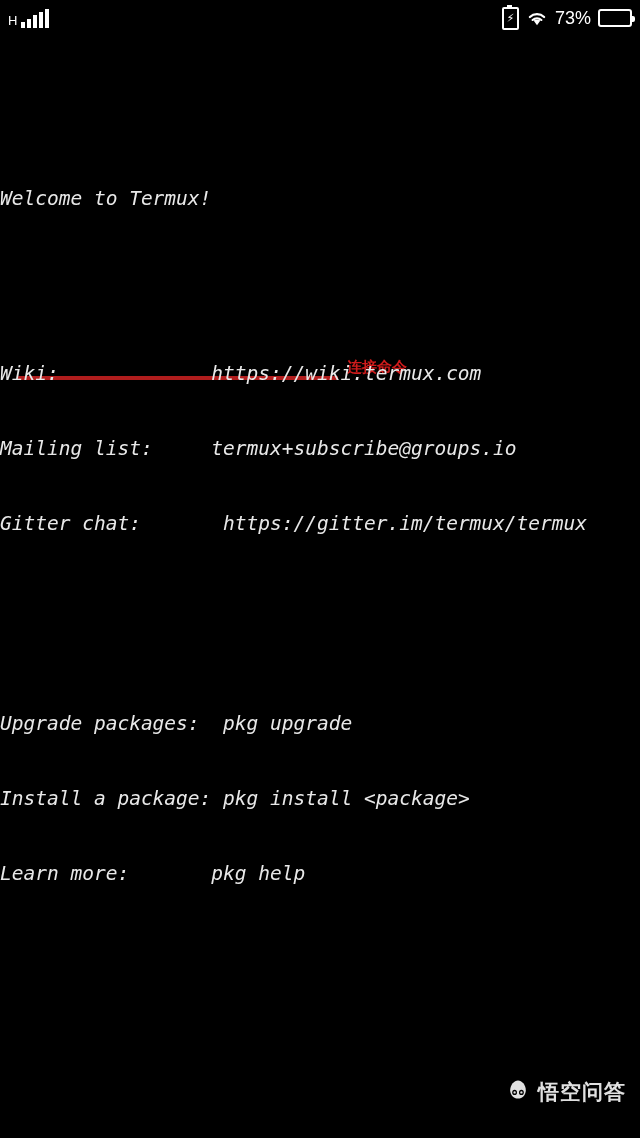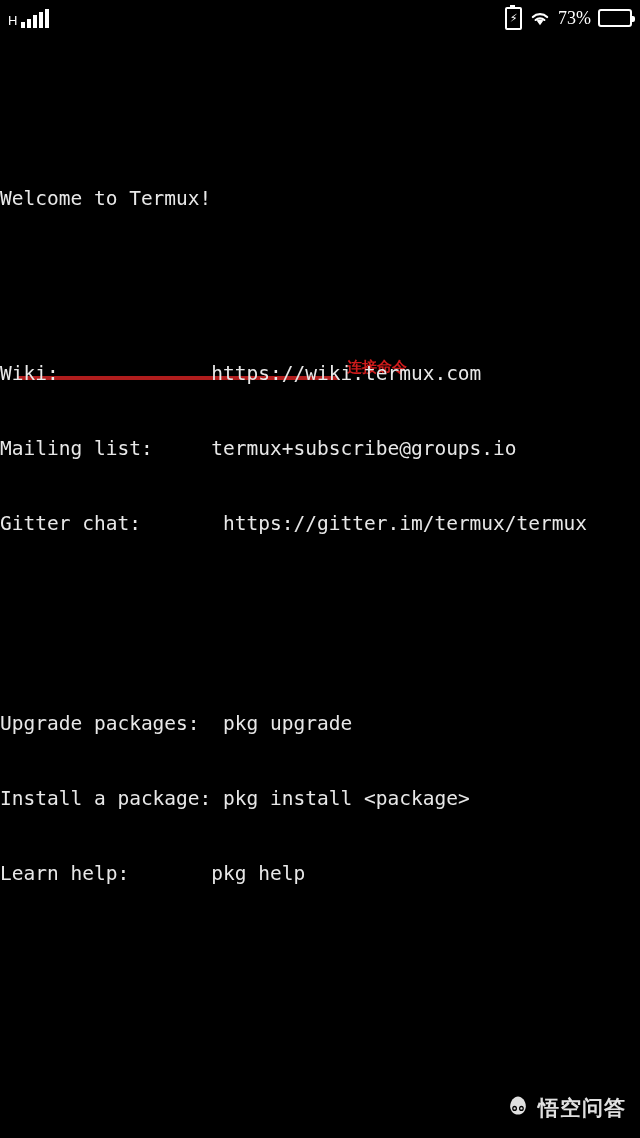--- a/index.html
+++ b/index.html
@@ -82,21 +82,21 @@
     background: #ffffff;
   }
   .charge-icon .bolt {
     font-size: 11px;
     line-height: 11px;
     color: #ffffff;
     font-family: "DejaVu Sans", sans-serif;
   }
   .wifi-icon { width: 22px; height: 18px; }
   #battery-pct {
-    font-family: Liberation Serif, serif;
+    font-family: Liberation Sans, sans-serif;
     font-size: 18px;
     color: #ffffff;
   }
   .battery-icon {
     width: 34px; height: 18px;
     border: 2px solid #ffffff;
     border-radius: 3px;
     position: relative;
     box-sizing: border-box;
     padding: 2px;
@@ -126,20 +126,21 @@
     font-family: "DejaVu Sans Mono", monospace;
     font-size: 19.5px;
     line-height: 25px;
     white-space: pre;
     overflow: hidden;
   }
   .tline {
     height: 25px;
     white-space: pre;
     position: relative;
+    font-style: italic;
   }
   .c-white  { color: #e8e8e8; }
 
   
   #ssh-underline {
     position: absolute;
     left: 18px;
     top: 340px;
     width: 320px;
     height: 4px;
@@ -155,21 +156,21 @@
     font-size: 15px;
     font-weight: bold;
     line-height: 18px;
     letter-spacing: 0px;
   }
 
   
   #watermark {
     position: absolute;
     right: 14px;
-    bottom: 16px;
+    bottom: 32px;
     display: flex;
     align-items: center;
     gap: 7px;
     opacity: 0.93;
   }
   #watermark .wm-text {
     color: #f2f2f2;
     font-family: "DejaVu Sans", sans-serif;
     font-size: 21px;
     font-weight: bold;
@@ -217,21 +218,21 @@
   <div class="tline"> </div>
 
   <div class="tline"><span class="c-white">Wiki:</span><span class="c-white">             </span><span class="c-white">https://wiki.termux.com</span></div>
   <div class="tline"><span class="c-white">Mailing list:</span><span class="c-white">     </span><span class="c-white">termux+subscribe@groups.io</span></div>
   <div class="tline"><span class="c-white">Gitter chat:</span><span class="c-white">       </span><span class="c-white">https://gitter.im/termux/termux</span></div>
 
   <div class="tline"> </div>
 
   <div class="tline"><span class="c-white">Upgrade packages:</span><span class="c-white">  </span><span class="c-white">pkg upgrade</span></div>
   <div class="tline"><span class="c-white">Install a package:</span><span class="c-white"> </span><span class="c-white">pkg install &lt;package&gt;</span></div>
-  <div class="tline"><span class="c-white">Learn help:</span><span class="c-white">       </span><span class="c-white">pkg help</span></div>
+  <div class="tline"><span class="c-white">Learn more:</span><span class="c-white">       </span><span class="c-white">pkg help</span></div>
 
   
 
   
 
   
   
   
   
   

